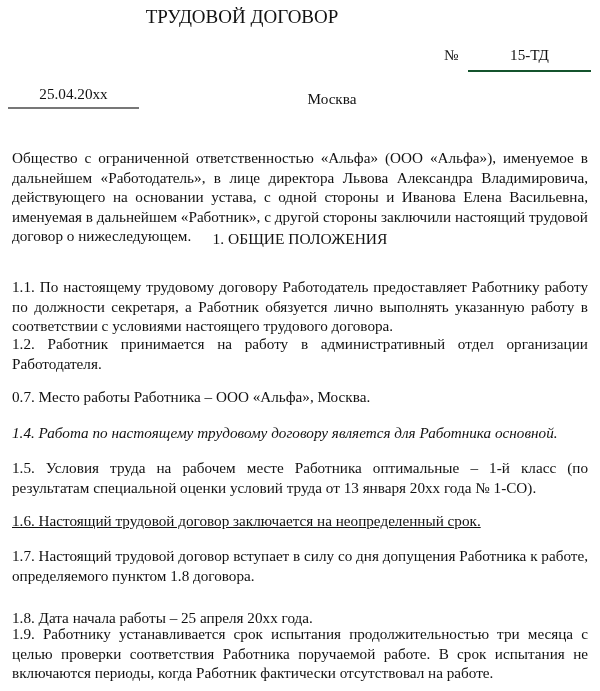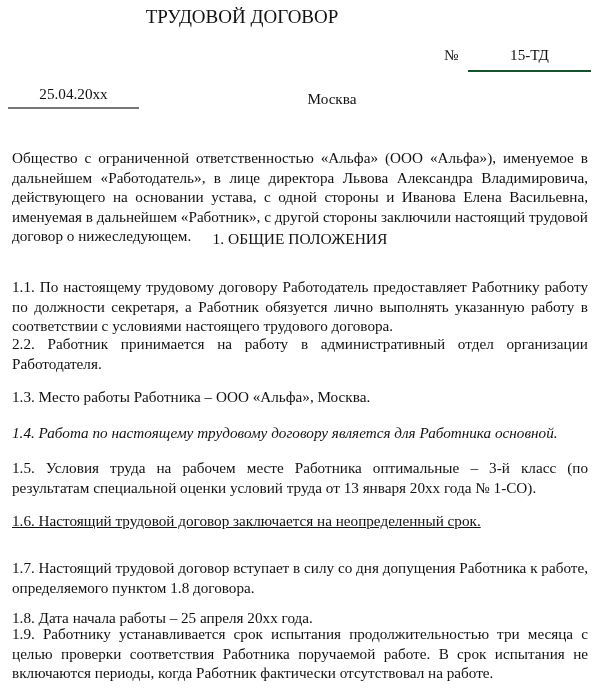--- a/index.html
+++ b/index.html
@@ -40,20 +40,20 @@
 <div class="num-sign">№</div>
 <div class="num-block">15-ТД</div>
 
 <div class="city">Москва</div>
 
 <div class="para" style="top:140px;margin-top:8px;">Общество с ограниченной ответственностью «Альфа» (ООО «Альфа»), именуемое в дальнейшем «Работодатель», в лице директора Львова Александра Владимировича, действующего на основании устава, с одной стороны и Иванова Елена Васильевна, именуемая в дальнейшем «Работник», с другой стороны заключили настоящий трудовой договор о нижеследующем.</div>
 
 <div class="section-title">1. ОБЩИЕ ПОЛОЖЕНИЯ</div>
 
 <div class="para" style="top:265px;margin-top:12px;">1.1. По настоящему трудовому договору Работодатель предоставляет Работнику работу по должности секретаря, а Работник обязуется лично выполнять указанную работу в соответствии с условиями настоящего трудового договора.</div>
-<div class="para" style="top:334px;">2.2. Работник принимается на работу в административный отдел организации Работодателя.</div>
-<div class="para" style="top:387px;">1.3. Место работы Работника – ООО «Альфа», Москва.</div>
+<div class="para" style="top:334px;">1.2. Работник принимается на работу в административный отдел организации Работодателя.</div>
+<div class="para" style="top:387px;">0.7. Место работы Работника – ООО «Альфа», Москва.</div>
 <div class="para" style="top:423px;font-style:italic;">1.4. Работа по настоящему трудовому договору является для Работника основной.</div>
-<div class="para" style="top:458px;">1.5. Условия труда на рабочем месте Работника оптимальные – 3-й класс (по результатам специальной оценки условий труда от 13 января 20хх года № 1-СО).</div>
+<div class="para" style="top:458px;">1.5. Условия труда на рабочем месте Работника оптимальные – 1-й класс (по результатам специальной оценки условий труда от 13 января 20хх года № 1-СО).</div>
 <div class="para" style="top:511px;text-decoration:underline;">1.6. Настоящий трудовой договор заключается на неопределенный срок.</div>
-<div class="para" style="top:558px;">1.7. Настоящий трудовой договор вступает в силу со дня допущения Работника к работе, определяемого пунктом 1.8 договора.</div>
+<div class="para" style="top:546px;">1.7. Настоящий трудовой договор вступает в силу со дня допущения Работника к работе, определяемого пунктом 1.8 договора.</div>
 <div class="para" style="top:608px;">1.8. Дата начала работы – 25 апреля 20хх года.</div>
 <div class="para" style="top:624px;">1.9. Работнику устанавливается срок испытания продолжительностью три месяца с целью проверки соответствия Работника поручаемой работе. В срок испытания не включаются периоды, когда Работник фактически отсутствовал на работе.</div>
 
 </body></html>

